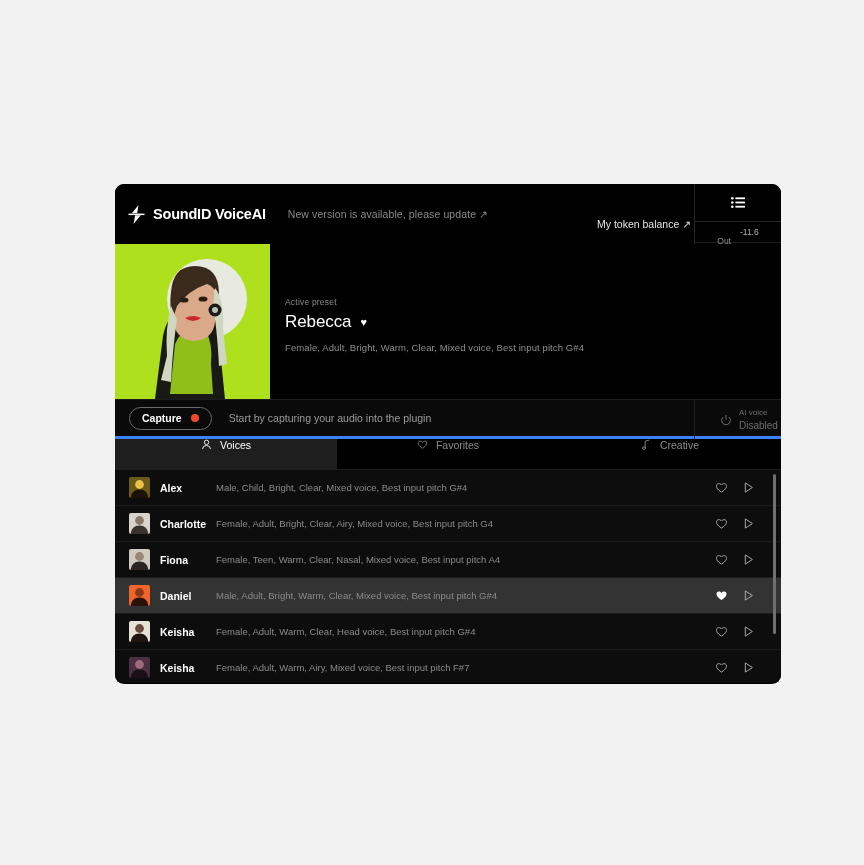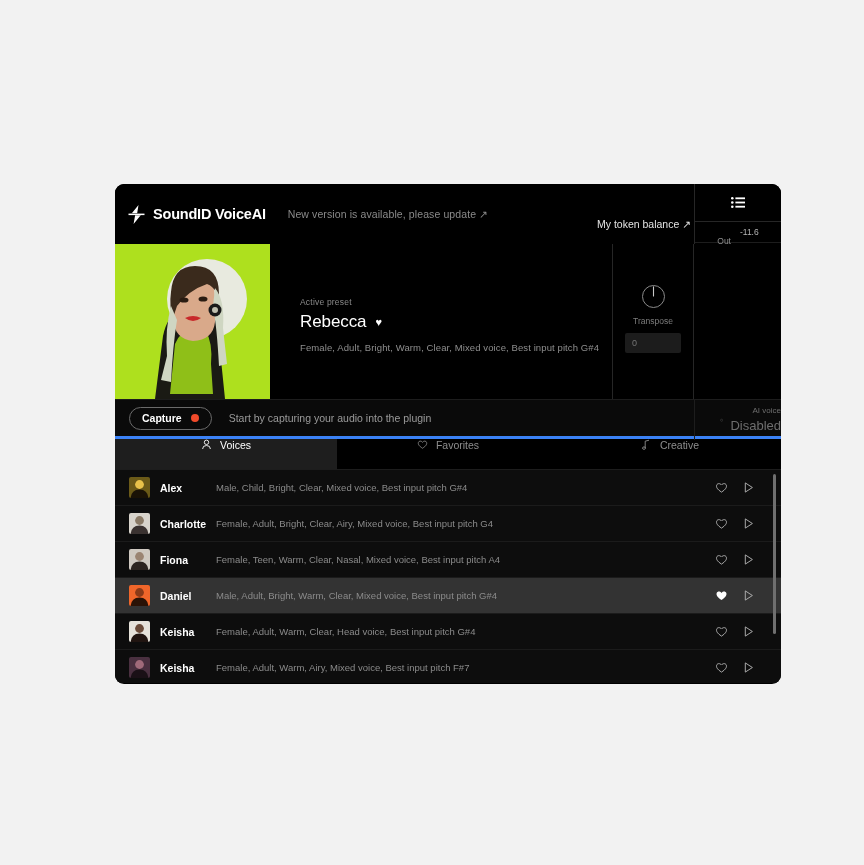--- a/index.html
+++ b/index.html
@@ -83,21 +83,21 @@
   .artwork {
     width: 155px; height: 155px;
     flex: 0 0 155px;
     position: relative;
     overflow: hidden;
     background: #a8e214;
   }
   .art-svg { width: 155px; height: 155px; display: block; }
   .preset-info {
     flex: 1;
-    padding-left: 30px;
+    padding-left: 15px;
     padding-top: 53px;
     min-width: 0;
   }
   .preset-kicker {
     font-size: 8.5px; color: #8a8a8a; letter-spacing: 0.2px;
   }
   .preset-title-row {
     display: flex; align-items: center; gap: 9px;
     margin-top: 5px;
   }
@@ -168,26 +168,25 @@
   }
   .aivoice-panel {
     position: absolute;
     right: 0; top: 0;
     width: 87px; height: 40px;
     border-left: 1px solid #1d1d1d;
     display: flex; align-items: center;
     padding-left: 25px;
     gap: 7px;
     cursor: pointer;
-    text-align: right;
   }
   .power-icon { width: 12px; height: 12px; display: block; }
   .aivoice-text { line-height: 1.35; }
   .aivoice-l1 { font-size: 8px; color: #6e6e6e; }
-  .aivoice-l2 { font-size: 13px; color: #6e6e6e; }
+  .aivoice-l2 { font-size: 10px; color: #6e6e6e; }
 
   
   .tabs {
     display: flex;
     height: 31px;
     background: #000;
     border-bottom: 1px solid #1d1d1d;
   }
   .tab {
     flex: 1;
@@ -318,28 +317,20 @@
 
       <div class="preset-info">
         <div class="preset-kicker">Active preset</div>
         <div class="preset-title-row">
           <span class="preset-title">Rebecca</span>
           <span class="heart-filled">♥</span>
         </div>
         <div class="preset-tags">Female, Adult, Bright, Warm, Clear, Mixed voice, Best input pitch  G#4</div>
       </div>
 
-      <div class="transpose-panel">
-        <svg class="knob" viewBox="0 0 25 25">
-          <circle cx="12.5" cy="12.5" r="11" fill="none" stroke="#8a8a8a" stroke-width="1"></circle>
-          <line x1="12.5" y1="12.5" x2="12.5" y2="2.4" stroke="#c8c8c8" stroke-width="1.1"></line>
-        </svg>
-        <div class="transpose-label">Transpose</div>
-        <div class="transpose-field">0</div>
-      </div>
 
       <div class="hero-right"></div>
     </div>
 
     <div class="capture-bar">
       <div class="capture-btn">
         <span class="capture-btn-label">Capture</span>
         <span class="rec-dot"></span>
       </div>
       <span class="capture-hint">Start by capturing your audio into the plugin</span>

